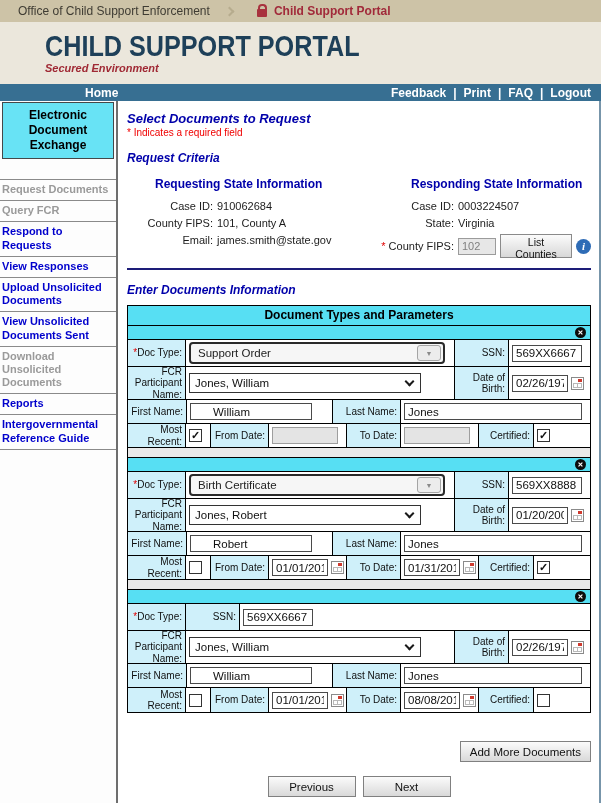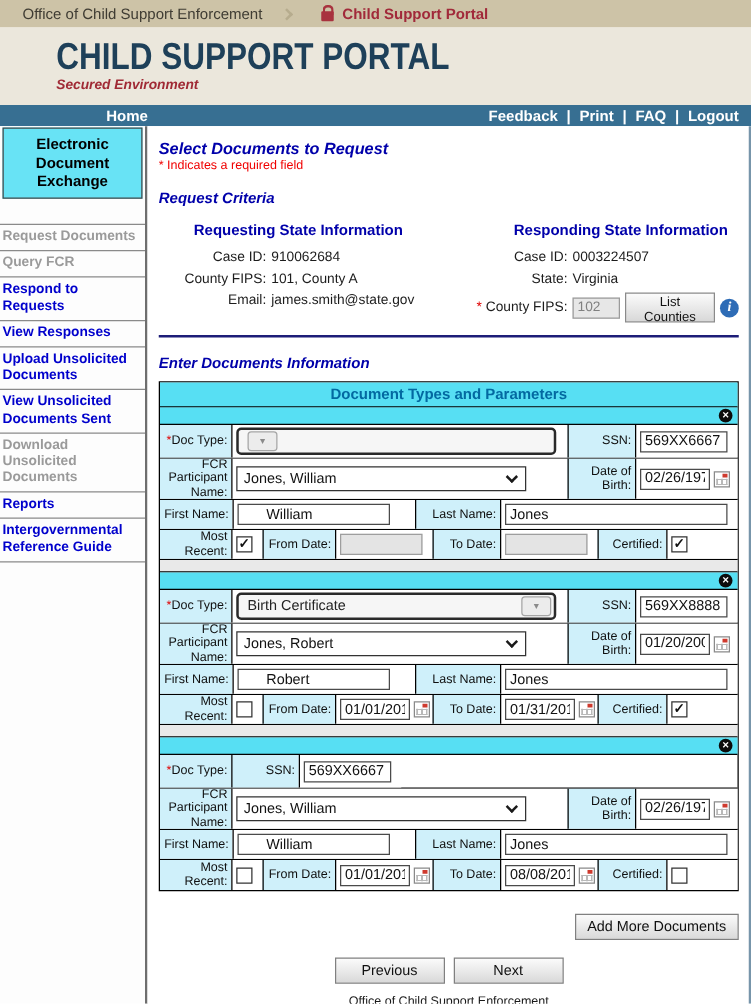--- a/index.html
+++ b/index.html
@@ -59,21 +59,21 @@
   .req { color:#e00000; }
   .fips-value { display:flex; align-items:center; gap:4px; }
   input.fips { width:38px; height:17px; background:#e7e7e7; border:1px solid #9b9b9b; font-size:11px; color:#808080; padding-left:3px; font-family:inherit; }
   button.list-counties { height:24px; font-size:10.5px; padding:1px 6px; background:linear-gradient(#fbfbfb,#d8d8d8); border:1px solid #8a8a8a; color:#111; font-family:inherit; cursor:pointer; }
   .info-icon { width:15px; height:15px; border-radius:50%; background:#2e6cb6; color:#fff; font-family:"Liberation Serif", serif; font-style:italic; font-weight:bold; font-size:11px; display:flex; align-items:center; justify-content:center; cursor:pointer; flex:none; }
 
   .navy-rule { height:2px; background:#1d1d78; margin-top:10px; }
 
   
   .doc-table { width:464px; border:1px solid #000; margin-top:8px; }
-  .dt-header { background:#57dff3; text-align:center; font-weight:bold; font-size:12px; padding:2px 0 3px; border-bottom:1px solid #000; color:#0369a1; }
+  .dt-header { background:#57dff3; text-align:center; font-weight:bold; font-size:12px; padding:2px 0 3px; border-bottom:1px solid #000; color:#000000; }
   .doc-strip { background:#57dff3; height:14px; border-bottom:1px solid #000; display:flex; align-items:center; justify-content:flex-end; padding-right:4px; }
   .close-btn { width:11px; height:11px; border-radius:50%; background:#0c0c0c; color:#fff; font-size:7px; line-height:11px; text-align:center; font-weight:bold; cursor:pointer; }
   .trow { display:flex; border-bottom:1px solid #000; align-items:stretch; }
   .doc-block:last-child .trow.last { border-bottom:none; }
   .r1 { height:27px; } .r2 { height:33px; } .r3 { height:24px; } .r4 { height:24px; }
   .cell { display:flex; align-items:center; }
   .cell + .cell { border-left:1px solid #000; }
   .lbl { background:#cff0fa; justify-content:flex-end; text-align:right; font-size:10px; padding:1px 3px; color:#101010; line-height:1.15; }
   .fld { background:#fff; padding:1px 3px; gap:3px; }
   .c-dtl { width:57px; flex:none; } .c-combo { flex:1; }
@@ -97,21 +97,21 @@
   .inp.dr { width:56px; }
   .inp.dr-dis { width:66px; background:#e4e4e4; border-color:#9e9e9e; }
   .cb { width:13px; height:13px; border:1px solid #333; background:#fff; font-size:11px; line-height:11px; text-align:center; font-weight:bold; color:#111; cursor:pointer; flex:none; }
   .cal { width:13px; height:13px; border:1px solid #8a8a8a; background:#fff; position:relative; flex:none; cursor:pointer; }
   .cal::before { content:""; position:absolute; top:1px; right:1px; width:4px; height:3px; background:#cf3a2e; }
   .cal::after { content:""; position:absolute; left:1px; right:1px; top:5px; bottom:1px;
     background-image:repeating-linear-gradient(to right,#b9b9b9 0 1px,transparent 1px 4px),repeating-linear-gradient(to bottom,#b9b9b9 0 1px,transparent 1px 4px); }
   .spacer-row { height:10px; background:#e9e9e9; border-bottom:1px solid #000; }
 
   
-  .add-more-row { width:464px; display:flex; justify-content:flex-end; margin-top:18px; }
+  .add-more-row { width:464px; display:flex; justify-content:flex-end; margin-top:28px; }
   button.std { height:21px; font-size:11.5px; font-family:inherit; background:linear-gradient(#fbfbfb,#d9d9d9); border:1px solid #808080; color:#111; padding:2px 9px; cursor:pointer; }
   .pn-row { width:464px; display:flex; justify-content:center; gap:7px; margin-top:14px; }
   .pn-row button.std { width:88px; }
   .footer { width:464px; text-align:center; margin-top:8px; font-size:10px; color:#1a1a1a; line-height:1.3; }
   .footer a { color:#1a1a1a; text-decoration:underline; cursor:pointer; }
 </style>
 </head>
 <body>
 
 <div class="breadcrumb-bar">
@@ -200,20 +200,21 @@
       <div class="doc-block">
         <div class="doc-strip">
           <span class="close-btn">✕</span>
         </div>
         <div class="trow r1">
           <div class="cell lbl c-dtl">
               <span><span class="req">*</span><span>Doc Type:</span></span>
             </div>
           <div class="cell fld c-combo">
             <div class="combo">
+              <span class="combo-text">Support Order</span>
               <span class="combo-btn">▼</span>
             </div>
           </div>
           <div class="cell lbl c-ssnl">SSN:</div>
           <div class="cell fld c-ssnf">
               <input class="inp ssn" value="569XX6667" style="">
             </div>
         </div>
         <div class="trow r2">
           <div class="cell lbl c-dtl">FCR Participant Name:</div>

